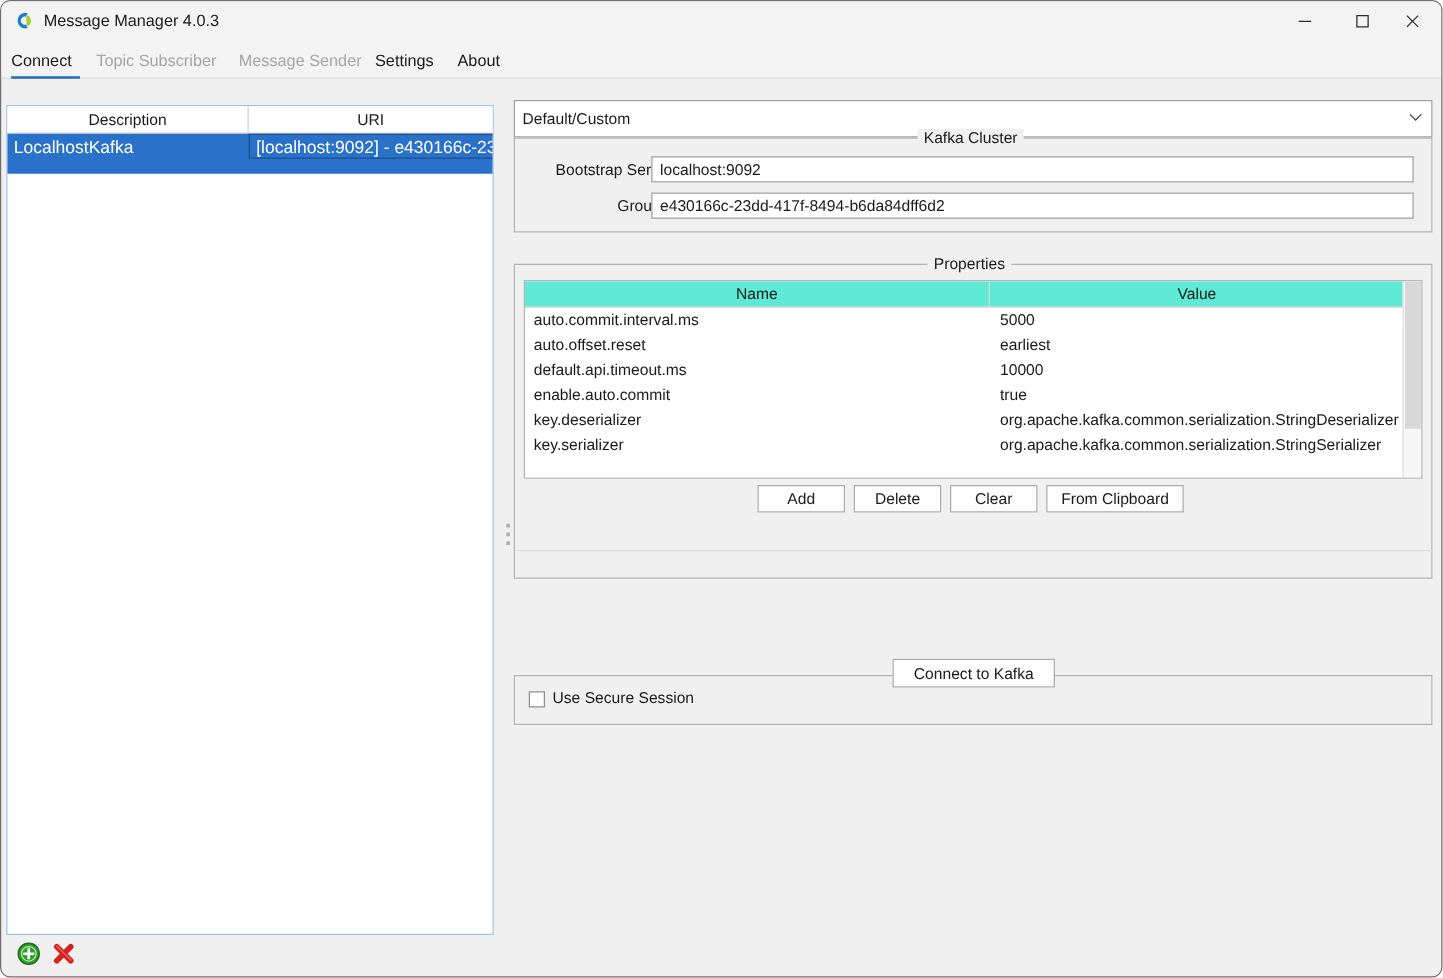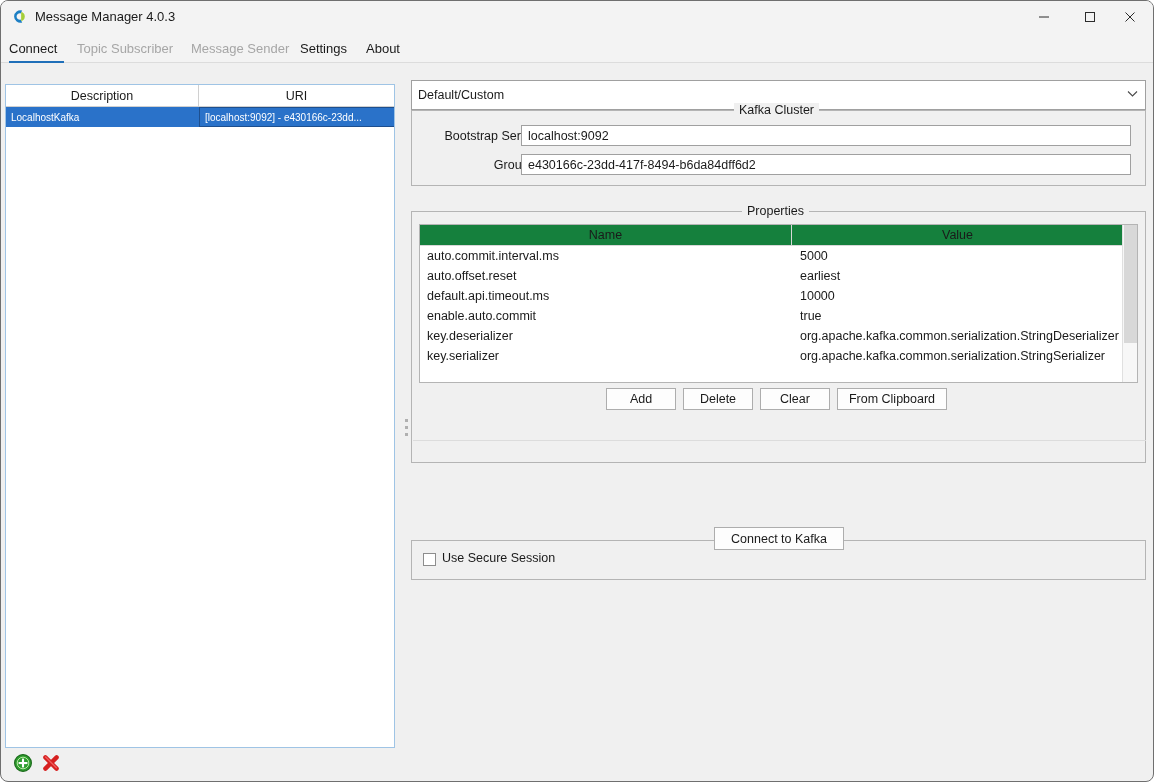--- a/index.html
+++ b/index.html
@@ -97,24 +97,24 @@
     position: absolute; top: 0; height: 21px;
     display: flex; align-items: center; justify-content: center;
     font-size: 12.5px;
     color: #1a1a1a;
   }
   #lh-desc { left: 0; width: 193px; border-right: 1px solid #d0d0d0; }
   #lh-uri  { left: 193px; width: 195px; }
 
   #list-row-0 {
     position: absolute; left: 0; top: 22px;
-    width: 388px; height: 20px;
+    width: 388px; height: 32px;
     background: #2a72c9;
     color: #ffffff;
-    font-size: 10px;
+    font-size: 14px;
   }
   .lr-cell {
     position: absolute; top: 0; height: 20px;
     display: flex; align-items: center;
     padding-left: 5px;
     white-space: nowrap;
     overflow: hidden;
   }
   #lr-desc { left: 0; width: 193px; }
   #lr-uri  { left: 193px; width: 195px;
@@ -197,21 +197,21 @@
     left: 7px; top: 12px;
     width: 719px; height: 159px;
     background: #ffffff;
     border: 1px solid #b4b4b4;
     overflow: hidden;
   }
   #prop-head {
     position: absolute; left: 0; top: 0;
     width: 703px; height: 21px;
     border-bottom: 1px solid #d8d8d8;
-    background: #15803d;
+    background: #5eead4;
   }
   .ph-cell {
     position: absolute; top: 0; height: 20px;
     display: flex; align-items: center; justify-content: center;
     font-size: 12.5px; color: #1a1a1a;
   }
   #ph-name  { left: 0; width: 372px; border-right: 1px solid #d8d8d8; }
   #ph-value { left: 372px; width: 331px; }
 
   #prop-rows { position: absolute; left: 0; top: 21px; width: 703px; }

